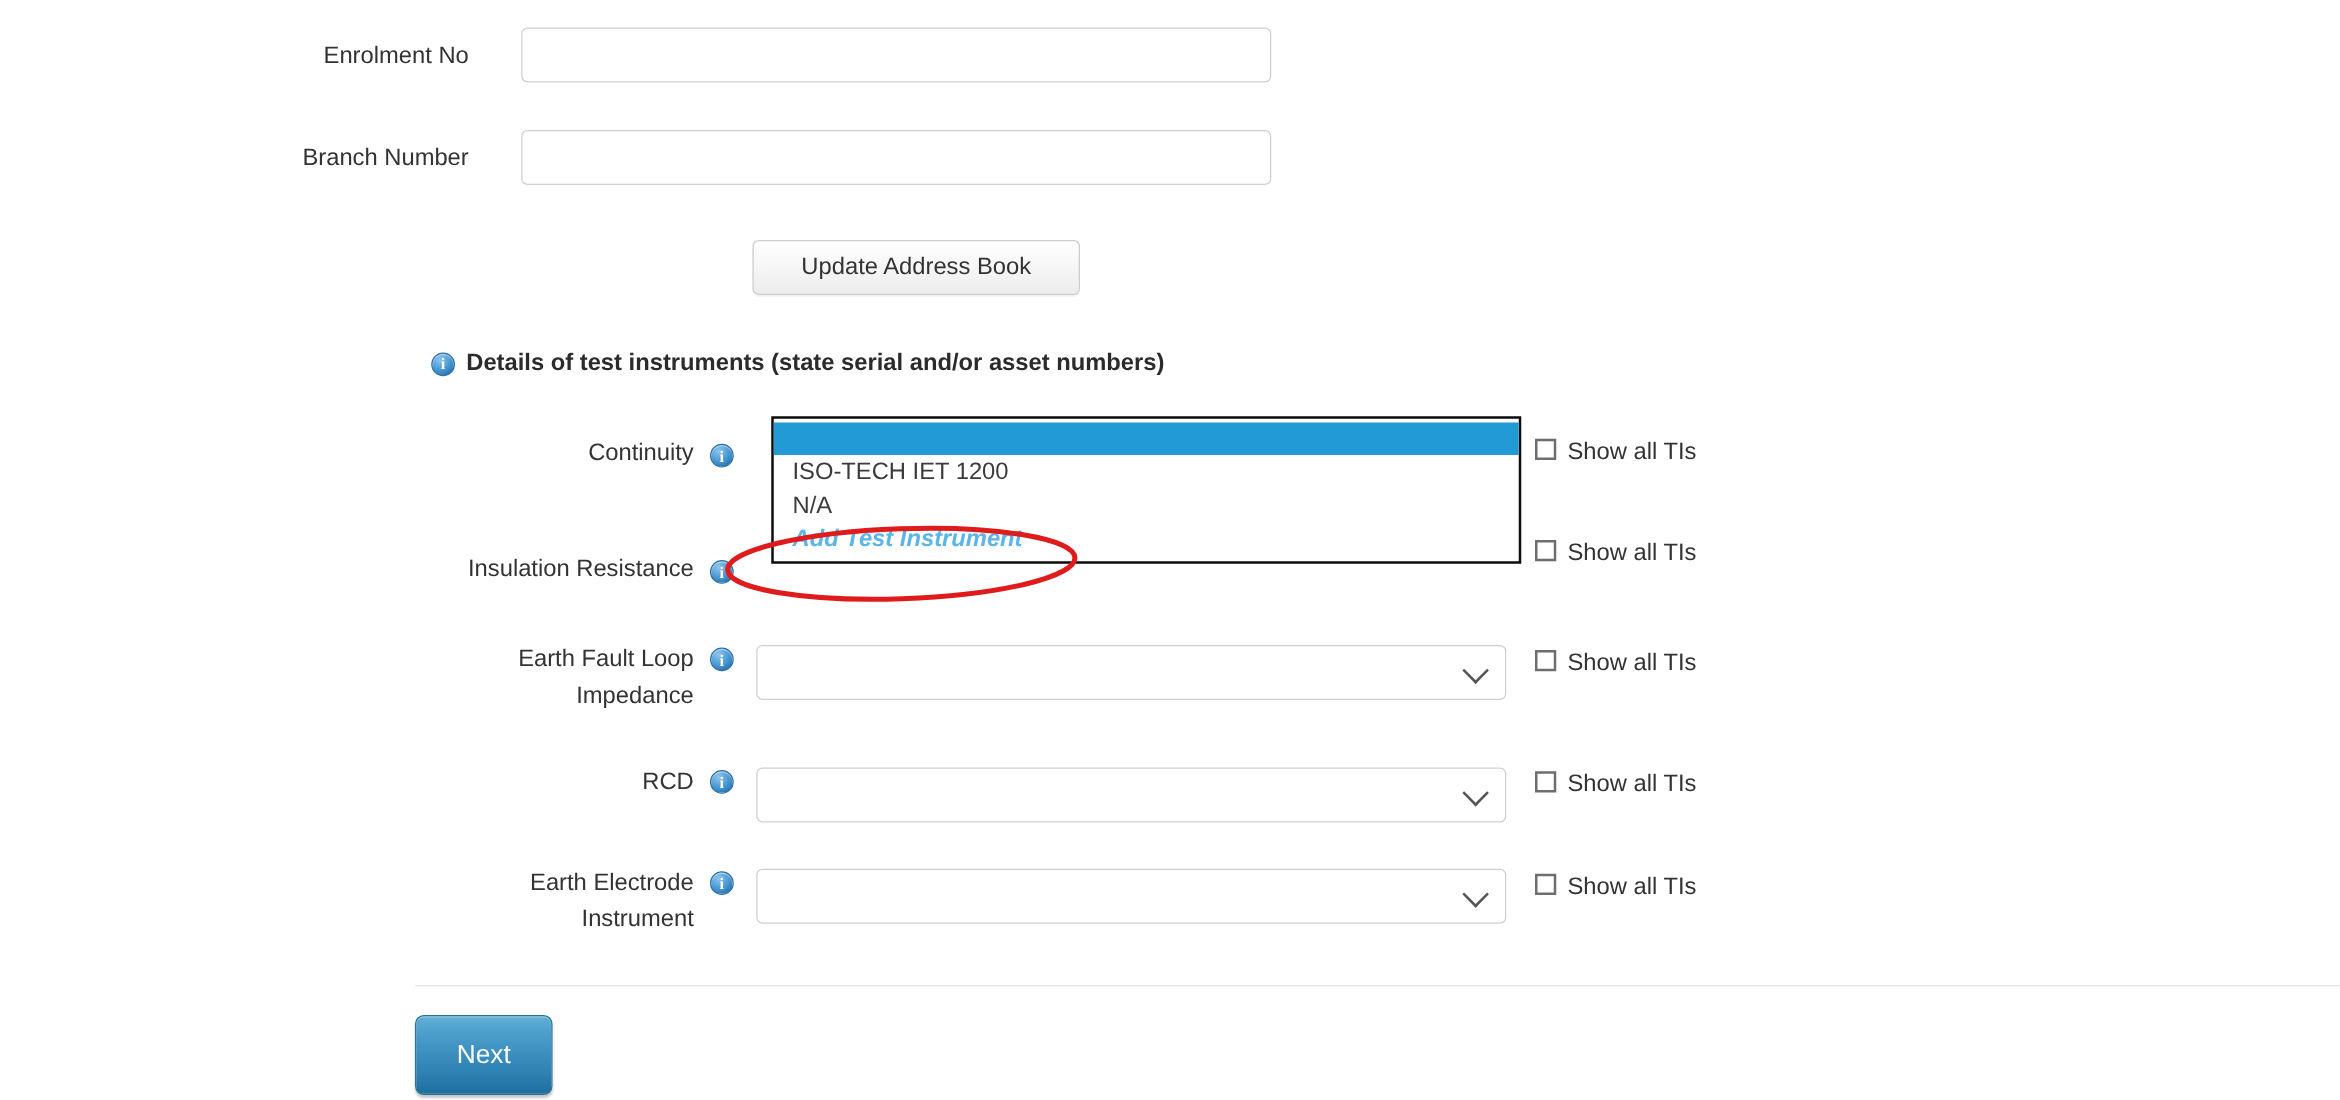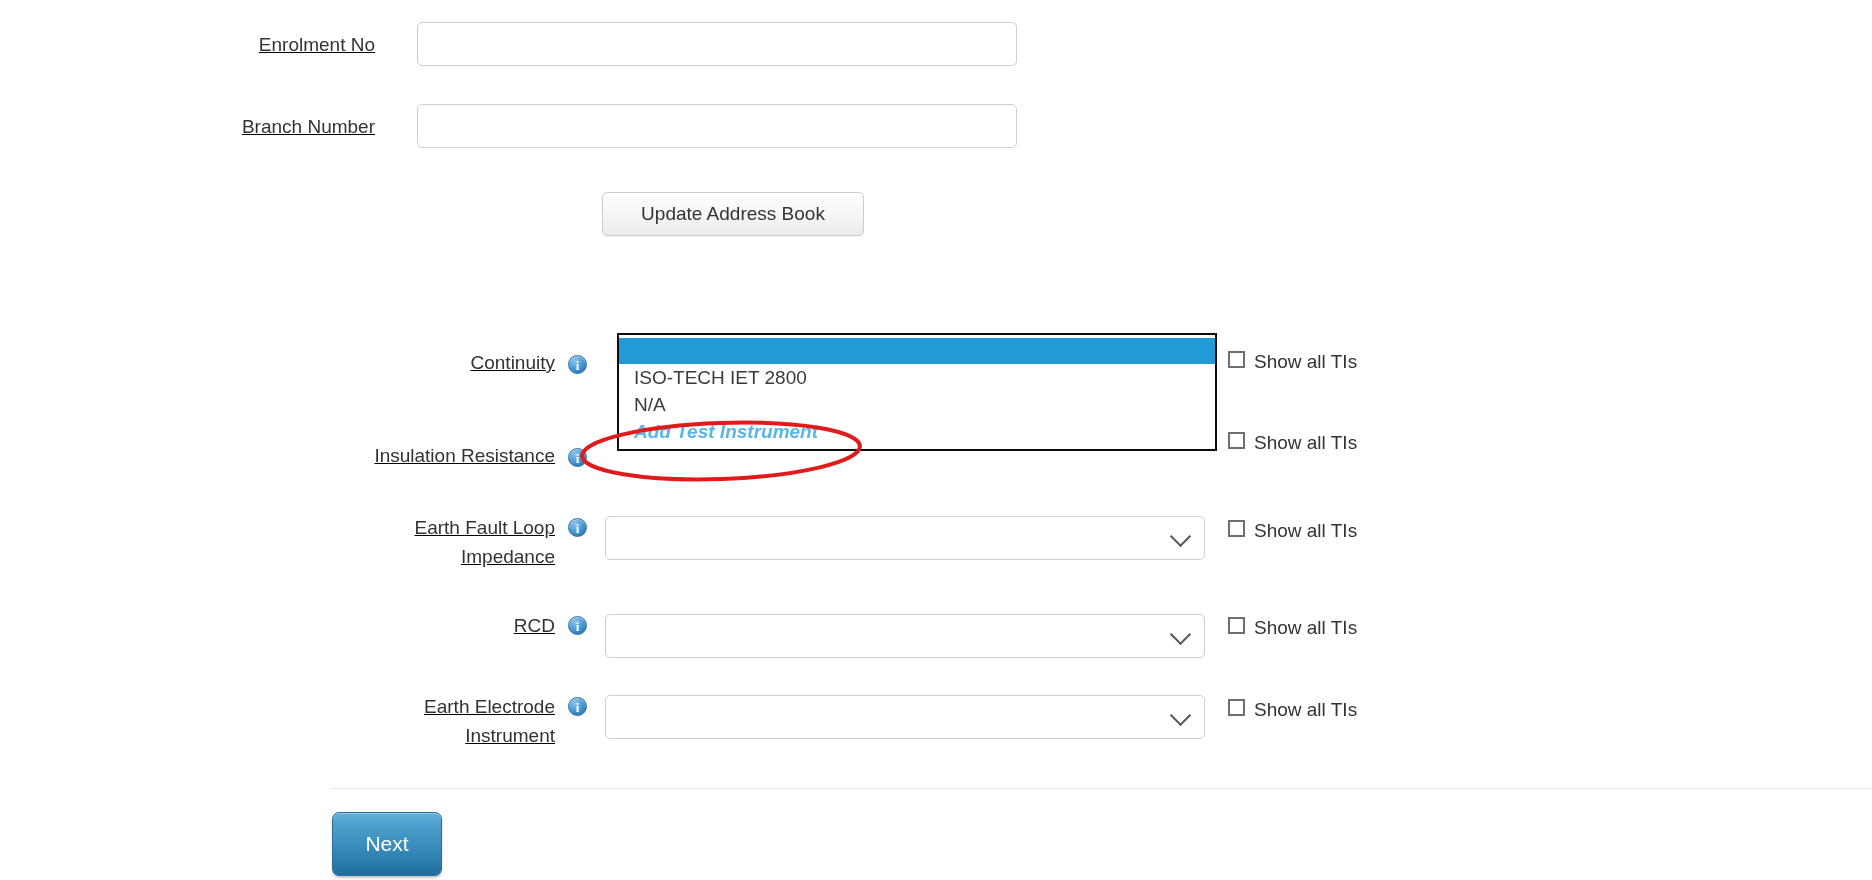--- a/index.html
+++ b/index.html
@@ -15,21 +15,20 @@
     width: 1872px;
     height: 880px;
     background: #fff;
   }
 
   
   .row {
     position: absolute;
     display: flex;
     align-items: flex-start;
-    text-decoration: underline;
   }
   .label {
     width: 240px;
     text-align: right;
     font-size: 19px;
     color: #333333;
     line-height: 26px;
     padding-top: 10px;
     white-space: pre-line;
   }
@@ -225,34 +224,38 @@
   </div>
 
   <div class="row" style="left:135px; top:104px;">
     <div class="label">Branch Number</div>
     <div style="width:42px;"></div>
     <input class="textbox" type="text" value="" style="">
   </div>
 
   <button class="btn-grey" style="position:absolute; left:602px; top:192px;">Update Address Book</button>
 
+  <div class="section-head" style="left:345px; top:280px;">
+    <span class="info-icon"></span>
+    <span>Details of test instruments (state serial and/or asset numbers)</span>
+  </div>
 
   <div class="row" style="left:355px; top:347px;">
     <div class="label" style="width:200px; padding-top:3px;">Continuity</div>
     <span class="info-icon" style="margin-left:13px; margin-top:8px;"></span>
   </div>
 
   <div class="row" style="left:355px; top:440px;">
     <div class="label" style="width:200px; padding-top:3px;">Insulation Resistance</div>
     <span class="info-icon" style="margin-left:13px; margin-top:8px;"></span>
   </div>
 
   <div class="select-open">
     <div class="opt blank selected"></div>
-    <div class="opt">ISO-TECH IET 2800</div>
+    <div class="opt">ISO-TECH IET 1200</div>
     <div class="opt">N/A</div>
     <div class="opt add">Add Test Instrument</div>
   </div>
 
   <svg class="annot" viewBox="0 0 286 62">
     <ellipse cx="143" cy="31" rx="139" ry="28" fill="none" stroke="#e01b1b" stroke-width="4" transform="rotate(-2 143 31)"></ellipse>
   </svg>
 
   <div class="chk-wrap" style="left:1228px; top:351px;">
     <span class="chk"></span>

